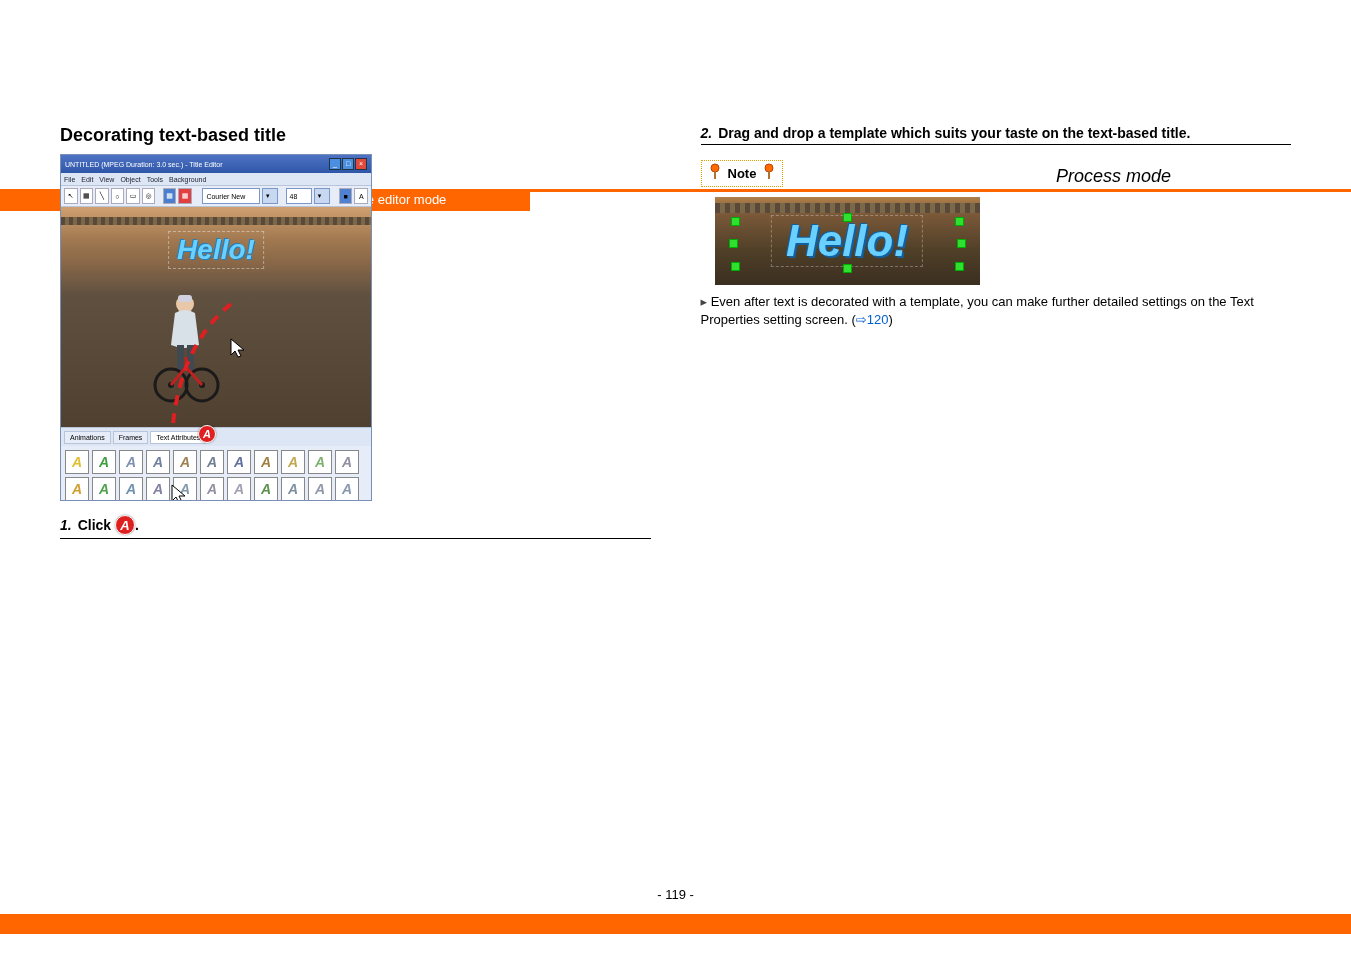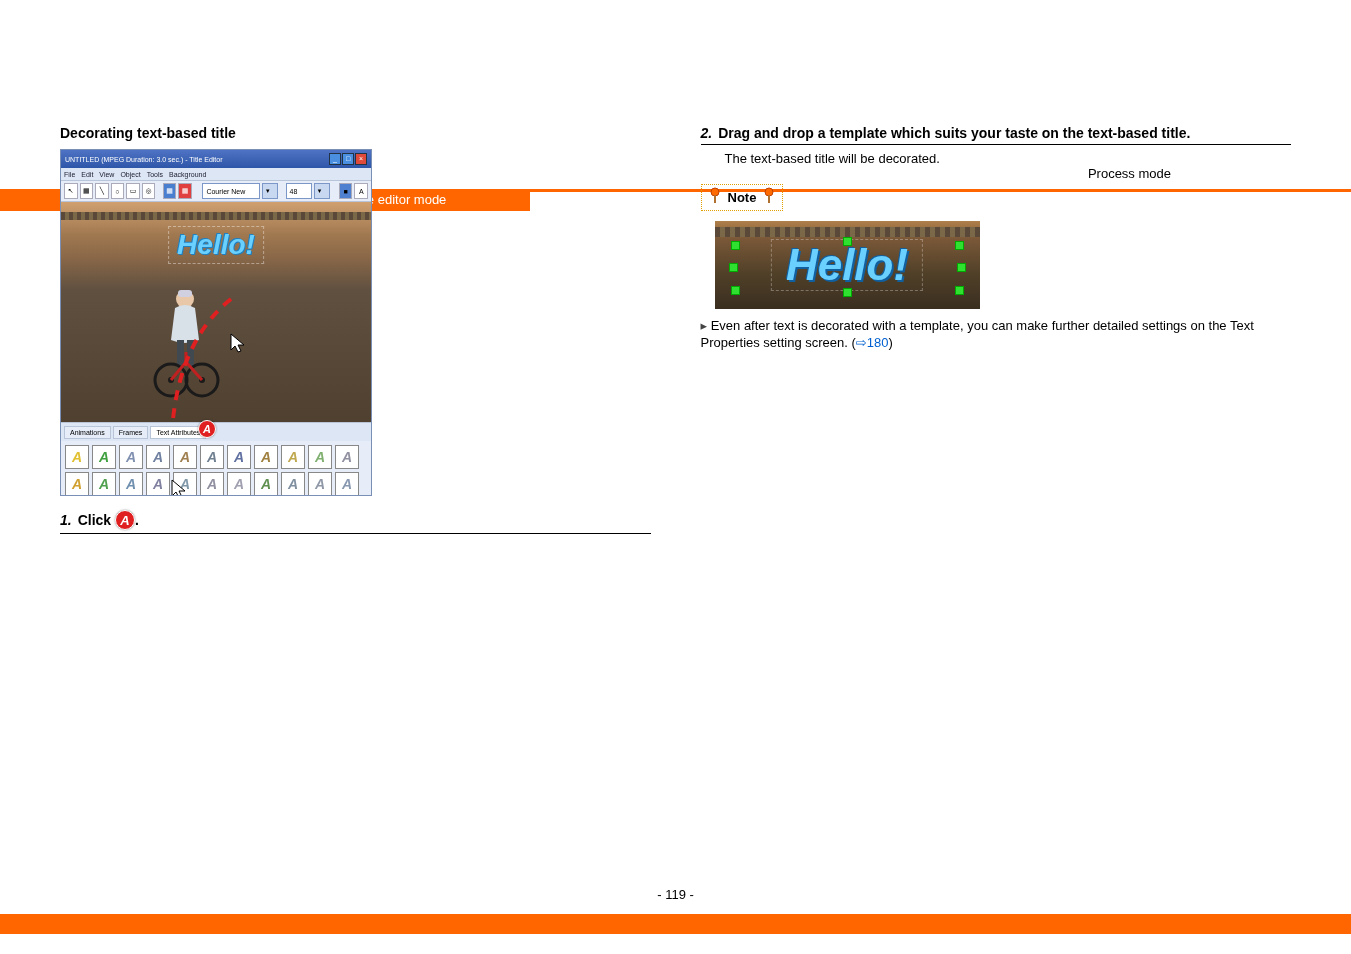--- a/index.html
+++ b/index.html
@@ -36,21 +36,22 @@
     top: 89px;
     left: -180px;
     width: 530px;
     height: 22px;
     background: #ff6600;
   }
   .process-mode {
     position: absolute;
     top: 66px;
     right: 0;
-    font-size: 13px;
+    font-size: 18px;
+    font-style: italic;
   }
   .thin-bar {
     position: absolute;
     top: 89px;
     left: 350px;
     right: -180px;
     height: 3px;
     background: #ff6600;
   }
   .subtitle-text {
@@ -67,21 +68,21 @@
     right: 60px;
     display: flex;
     gap: 50px;
   }
   .col {
     flex: 1;
     min-width: 0;
   }
   .section-heading {
     font-weight: bold;
-    font-size: 14px;
+    font-size: 18px;
     margin-bottom: 6px;
   }
   p { margin: 0 0 6px 0; line-height: 1.35; }
   .screenshot {
     width: 310px;
     height: 345px;
     margin-top: 8px;
     border: 1px solid #7a8fb5;
     background: #e8eef7;
     position: relative;
@@ -364,21 +365,20 @@
       <hr class="step-hr">
     </div>
 
     <div class="col">
       <div class="step-row" style="margin-top:0">
         <span class="step-num">2.</span>
         <span class="step-title">Drag and drop a template which suits your taste on the text-based title.</span>
       </div>
       <hr class="step-hr">
       <div class="step-body">
-        <p>The text-based title will be decorated.</p>
       </div>
 
       <div class="note-box">
         <span class="pin-icon">
           <svg width="14" height="18" viewBox="0 0 14 18">
               <circle cx="7" cy="5" r="4" fill="#ff6b00" stroke="#c04000"></circle>
               <rect x="6" y="8" width="2" height="8" fill="#b07030"></rect>
             </svg>
         </span>
         <span>Note</span>
@@ -397,20 +397,20 @@
         <div class="anchor-pt" style="left:128px;top:16px"></div>
         <div class="anchor-pt" style="right:16px;top:20px"></div>
         <div class="anchor-pt" style="left:14px;top:42px"></div>
         <div class="anchor-pt" style="right:14px;top:42px"></div>
         <div class="anchor-pt" style="left:16px;bottom:14px"></div>
         <div class="anchor-pt" style="left:128px;bottom:12px"></div>
         <div class="anchor-pt" style="right:16px;bottom:14px"></div>
       </div>
 
       <div class="tri-bullet">
-        <span>Even after text is decorated with a template, you can make further detailed settings on the Text Properties setting screen. (</span><span class="arrow-link">⇨</span><span class="link">180</span><span>)</span>
+        <span>Even after text is decorated with a template, you can make further detailed settings on the Text Properties setting screen. (</span><span class="arrow-link">⇨</span><span class="link">120</span><span>)</span>
       </div>
     </div>
   </div>
 
   <div class="page-num">- 119 -</div>
   <div class="bottom-orange"></div>
 </div>
 
 </body></html>

